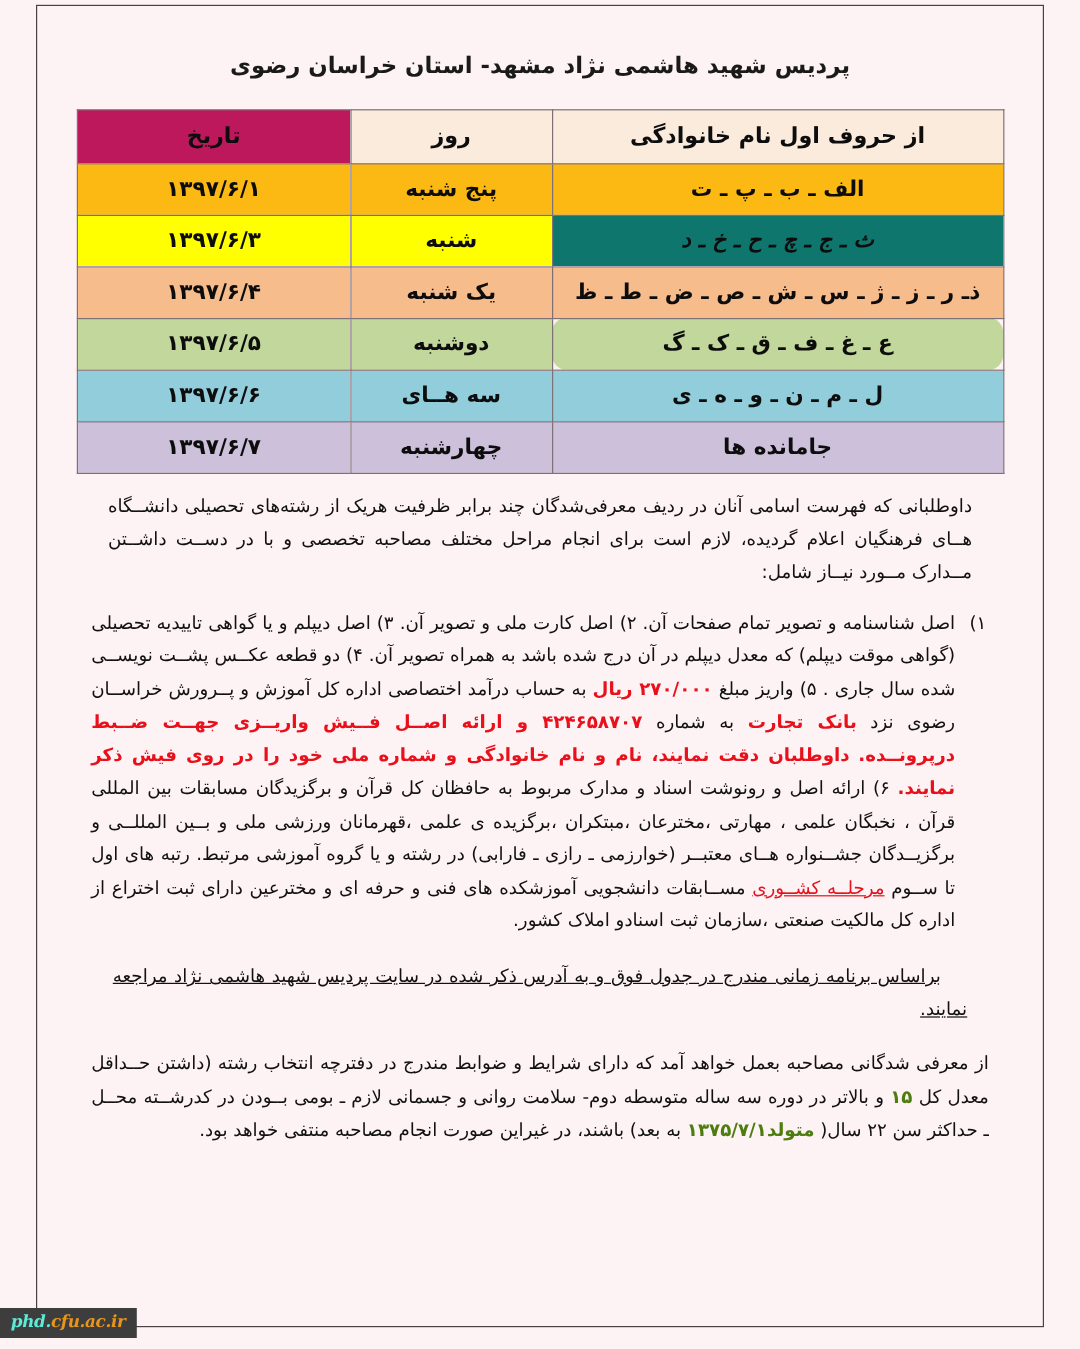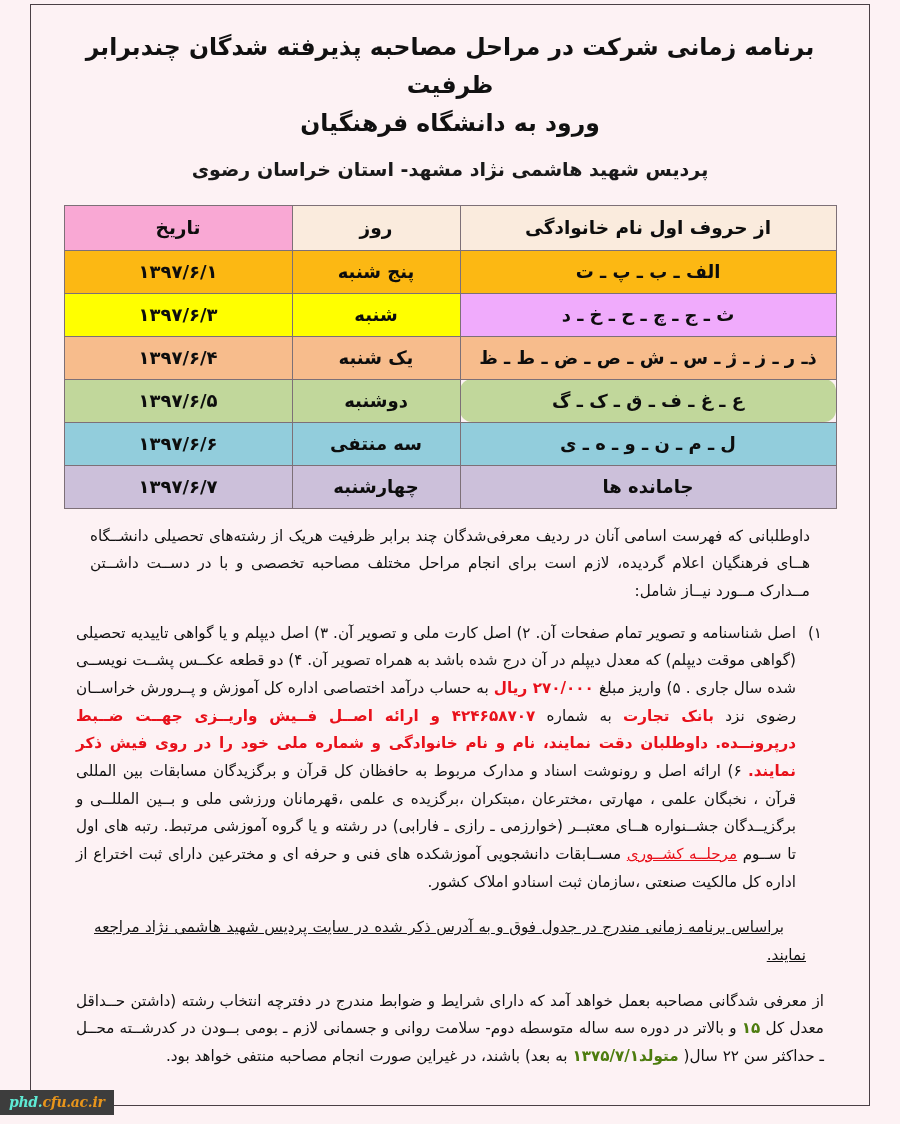--- a/index.html
+++ b/index.html
@@ -176,65 +176,61 @@
   .wm-phd { color: #5eead4; }
   .wm-dom { color: #e8951b; }
 </style>
 </head>
 <body>
 
 <div class="page-frame"></div>
 
 <div class="content">
 
-  <h1 class="title-main">
-    <span>برنامه زمانی شرکت در مراحل مصاحبه پذیرفته شدگان چندبرابر ظرفیت</span><br>
-    <span>ورود به دانشگاه فرهنگیان</span>
-  </h1>
 
   <h2 class="title-sub">پردیس شهید هاشمی نژاد مشهد- استان خراسان رضوی</h2>
 
   <div class="schedule-wrap">
     <table class="schedule">
       <colgroup>
         <col class="col-letters">
         <col class="col-day">
         <col class="col-date">
       </colgroup>
       <thead>
         <tr>
           <th style="background: rgb(250, 235, 221);">از حروف اول نام خانوادگی</th>
           <th style="background: rgb(250, 235, 221);">روز</th>
-          <th style="background: #f9a8d4;">تاریخ</th>
+          <th style="background: #be185d;">تاریخ</th>
         </tr>
       </thead>
       <tbody>
         <tr>
           <td class="cell-letters" style="background: rgb(252, 184, 19);">الف ـ ب ـ پ ـ ت</td>
           <td class="cell-day" style="background: rgb(252, 184, 19);">پنج شنبه</td>
           <td class="cell-date" style="background: rgb(252, 184, 19);">۱۳۹۷/۶/۱</td>
         </tr>
         <tr>
-          <td class="cell-letters" style="background: #f0abfc;">ث ـ ج ـ چ ـ ح ـ خ ـ د</td>
+          <td class="cell-letters" style="background: #0f766e; font-style: italic;">ث ـ ج ـ چ ـ ح ـ خ ـ د</td>
           <td class="cell-day" style="background: rgb(255, 255, 0);">شنبه</td>
           <td class="cell-date" style="background: rgb(255, 255, 0);">۱۳۹۷/۶/۳</td>
         </tr>
         <tr>
           <td class="cell-letters" style="background: rgb(247, 188, 140);">ذـ ر ـ ز ـ ژ ـ س ـ ش ـ ص ـ ض ـ ط ـ ظ</td>
           <td class="cell-day" style="background: rgb(247, 188, 140);">یک شنبه</td>
           <td class="cell-date" style="background: rgb(247, 188, 140);">۱۳۹۷/۶/۴</td>
         </tr>
         <tr>
           <td class="cell-letters" style="background: rgb(193, 215, 155); border-radius: 12px;">ع ـ غ ـ ف ـ ق ـ ک ـ گ</td>
           <td class="cell-day" style="background: rgb(193, 215, 155);">دوشنبه</td>
           <td class="cell-date" style="background: rgb(193, 215, 155);">۱۳۹۷/۶/۵</td>
         </tr>
         <tr>
           <td class="cell-letters" style="background: rgb(146, 205, 220);">ل ـ م ـ ن ـ و ـ ه ـ ی</td>
-          <td class="cell-day" style="background: rgb(146, 205, 220);">سه منتفی</td>
+          <td class="cell-day" style="background: rgb(146, 205, 220);">سه هــای</td>
           <td class="cell-date" style="background: rgb(146, 205, 220);">۱۳۹۷/۶/۶</td>
         </tr>
         <tr>
           <td class="cell-letters" style="background: rgb(204, 192, 218);">جامانده ها</td>
           <td class="cell-day" style="background: rgb(204, 192, 218);">چهارشنبه</td>
           <td class="cell-date" style="background: rgb(204, 192, 218);">۱۳۹۷/۶/۷</td>
         </tr>
       </tbody>
     </table>
   </div>

